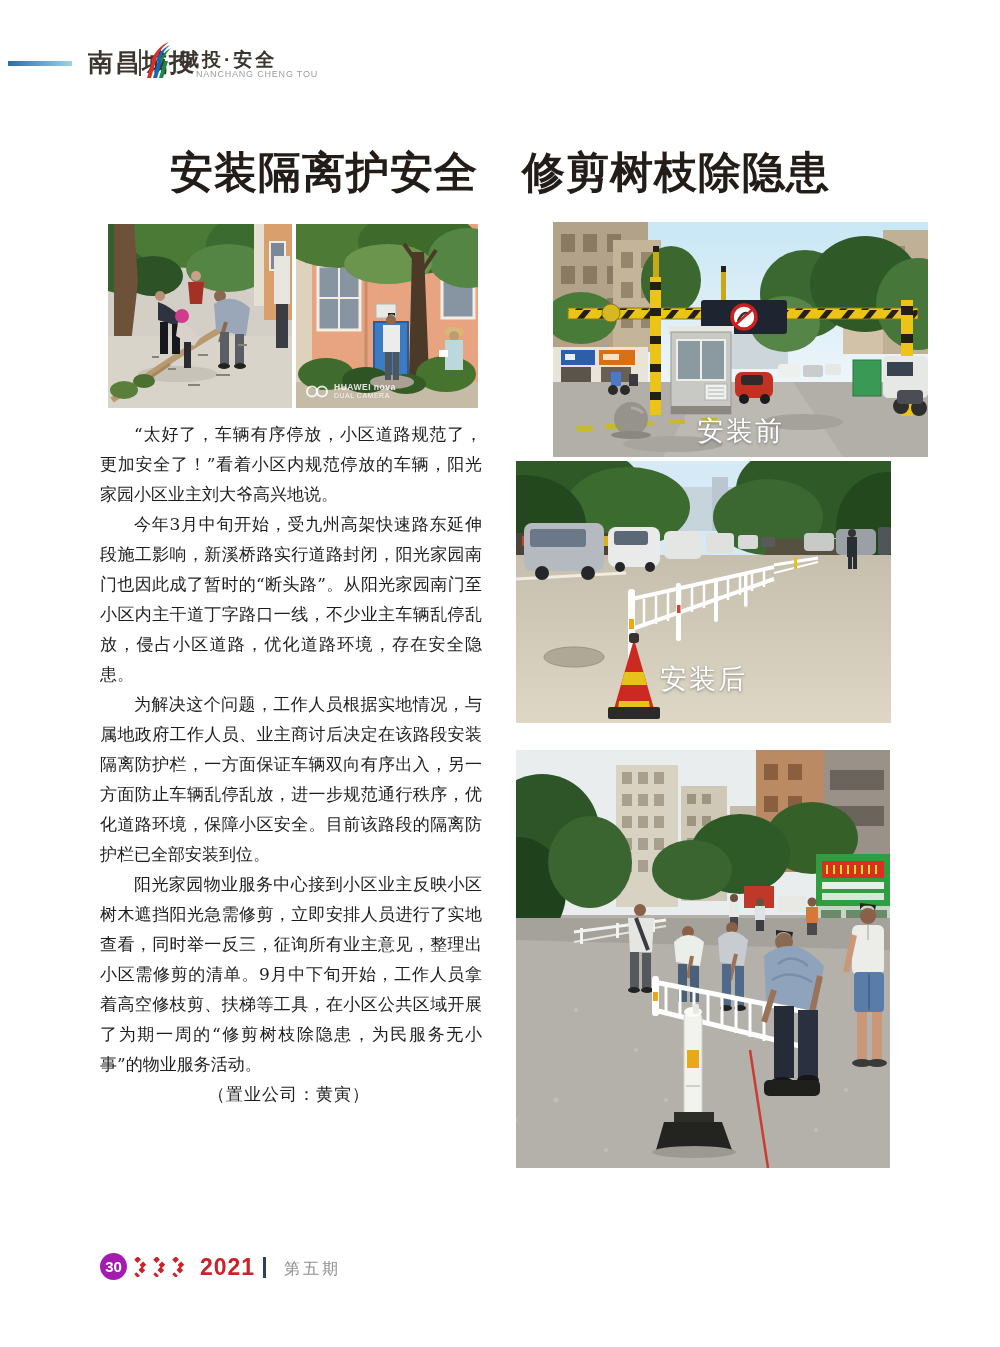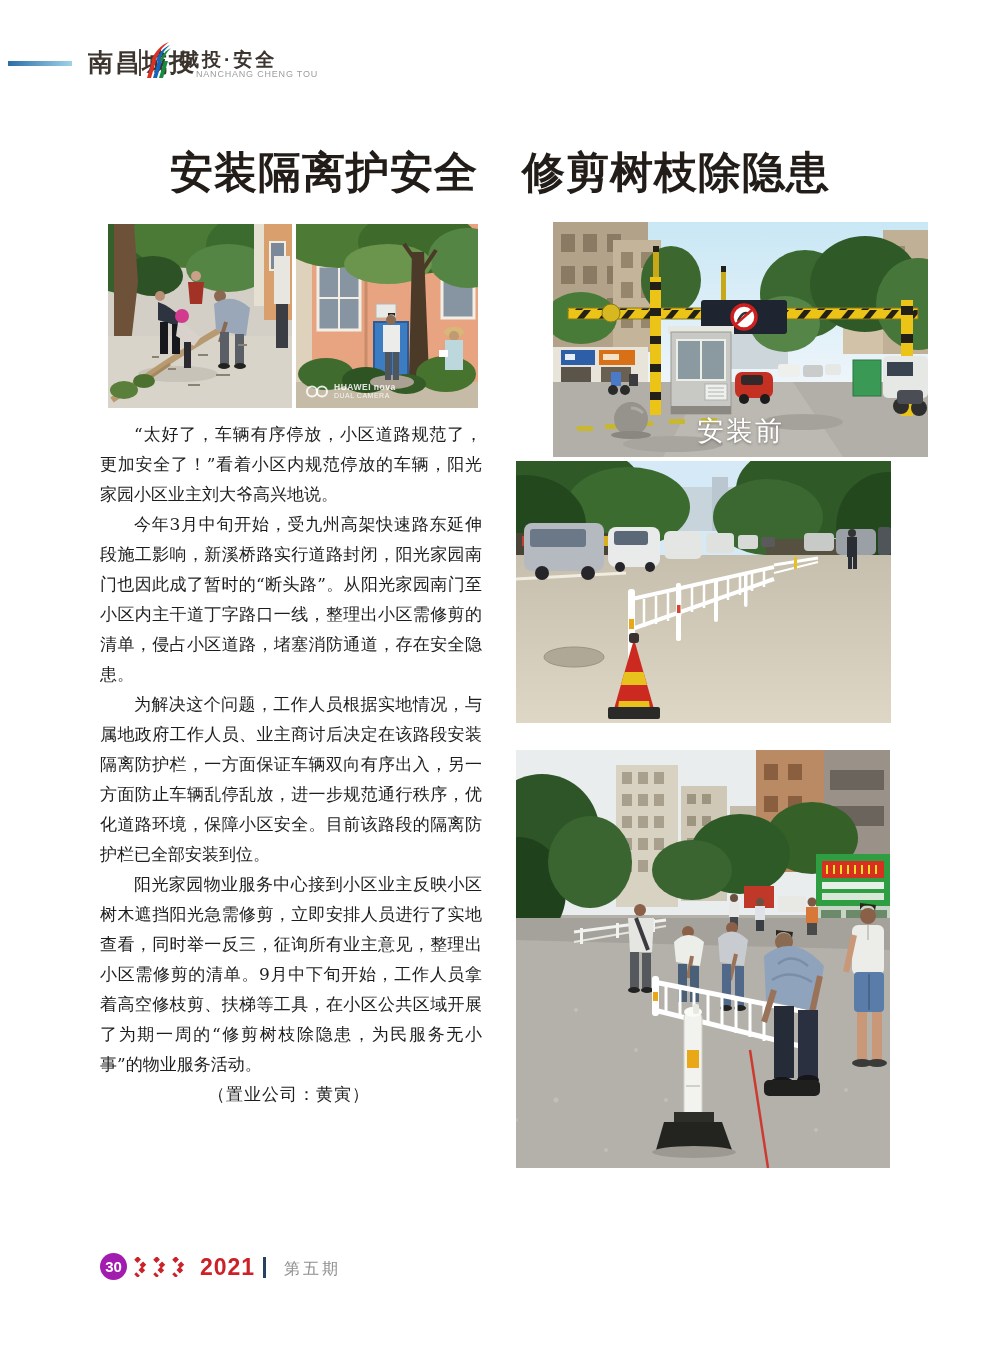--- a/index.html
+++ b/index.html
@@ -159,21 +159,21 @@
       </svg>
       <div class="wtxt">
         <div class="l1">HUAWEI nova</div>
         <div class="l2">DUAL CAMERA</div>
       </div>
     </div>
   </div>
 
   <div class="bodytext">
     <p>“太好了，车辆有序停放，小区道路规范了，更加安全了！”看着小区内规范停放的车辆，阳光家园小区业主刘大爷高兴地说。</p>
-    <p>今年3月中旬开始，受九州高架快速路东延伸段施工影响，新溪桥路实行道路封闭，阳光家园南门也因此成了暂时的“断头路”。从阳光家园南门至小区内主干道丁字路口一线，整理出小区需修剪的清单，侵占小区道路，堵塞消防通道，存在安全隐患。</p>
+    <p>今年3月中旬开始，受九州高架快速路东延伸段施工影响，新溪桥路实行道路封闭，阳光家园南门也因此成了暂时的“断头路”。从阳光家园南门至小区内主干道丁字路口一线，不少业主车辆乱停乱放，侵占小区道路，优化道路环境，存在安全隐患。</p>
     <p>为解决这个问题，工作人员根据实地情况，与属地政府工作人员、业主商讨后决定在该路段安装隔离防护栏，一方面保证车辆双向有序出入，另一方面防止车辆乱停乱放，进一步规范通行秩序，优化道路环境，保障小区安全。目前该路段的隔离防护栏已全部安装到位。</p>
     <p>阳光家园物业服务中心接到小区业主反映小区树木遮挡阳光急需修剪，立即安排人员进行了实地查看，同时举一反三，征询所有业主意见，整理出小区需修剪的清单。9月中下旬开始，工作人员拿着高空修枝剪、扶梯等工具，在小区公共区域开展了为期一周的“修剪树枝除隐患，为民服务无小事”的物业服务活动。</p>
     <p class="byline">（置业公司：黄寅）</p>
   </div>
 
   <div class="ph" style="left:516px;top:222px;width:375px;height:235px;margin-left:37px;">
     <svg width="375" height="235" viewBox="0 0 375 235">
       <defs>
         <linearGradient id="skyA" x1="0" y1="0" x2="0" y2="1">
           <stop offset="0" stop-color="#c9e7f5"></stop>
@@ -364,20 +364,21 @@
       <rect x="198" y="117" width="4" height="44" rx="2" fill="#ffffff"></rect>
       <rect x="228" y="112" width="3.5" height="34" rx="2" fill="#ffffff"></rect>
       <ellipse cx="58" cy="196" rx="30" ry="10" fill="#b0a896" stroke="#9a9284"></ellipse>
       <polygon points="118,178 98,248 138,248" fill="#cc2a20"></polygon>
       <polygon points="108.5,211 127.5,211 131,224 105,224" fill="#e8c11c"></polygon>
       <polygon points="103,240 133,240 134,248 102,248" fill="#e8c11c"></polygon>
       <rect x="113" y="172" width="10" height="10" rx="3" fill="#3a322e"></rect>
       <rect x="92" y="246" width="52" height="12" rx="2" fill="#2a2a28"></rect>
       <path d="M180,200 L240,196" stroke="#c6bfae" stroke-width="0"></path>
     </svg>
+    <div class="ph-label" style="bottom:26px;">安装后</div>
   </div>
 
   <div class="ph" style="left:516px;top:750px;width:374px;height:418px;">
     <svg width="374" height="418" viewBox="0 0 374 418">
       <rect width="374" height="418" fill="#b4b1ab"></rect>
       <rect width="374" height="165" fill="#e9edee"></rect>
       <rect x="100" y="15" width="62" height="142" fill="#d8d2c2"></rect>
       <g fill="#a89f8c">
         <rect x="106" y="22" width="10" height="12"></rect>
           <rect x="122" y="22" width="10" height="12"></rect>

